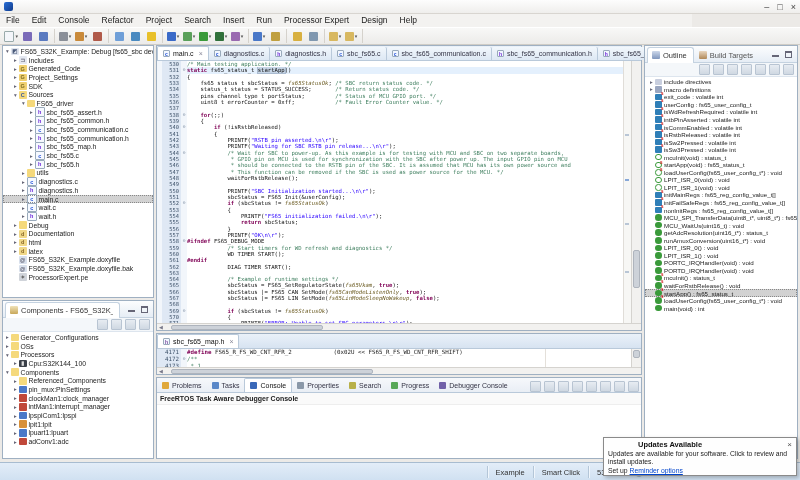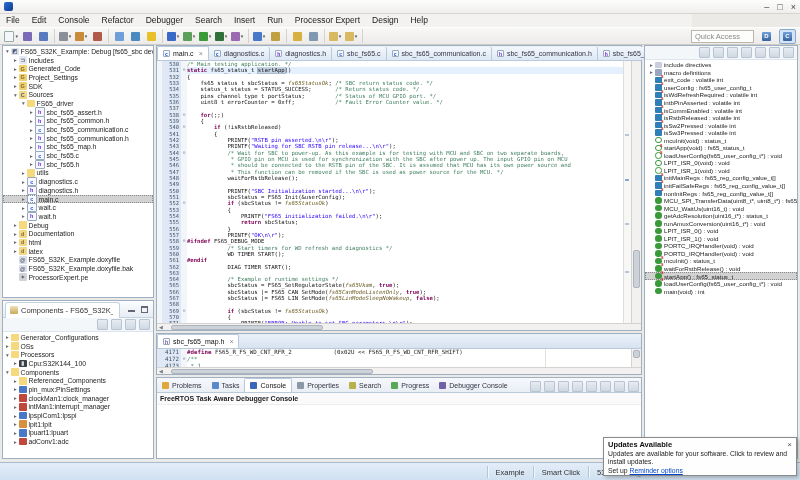--- a/index.html
+++ b/index.html
@@ -105,21 +105,21 @@
   #statusbar{position:absolute;left:0;top:462px;width:800px;height:18px;background:linear-gradient(#e3edf8,#cfe0f1);
              border-top:1px solid #a8bcd0;display:flex;align-items:center;font-size:7.5px;color:#333;}
   .sb-cell{height:12px;display:flex;align-items:center;justify-content:center;border-left:1px solid #b4c6d8;
            box-shadow:inset 1px 0 0 #f0f6fc;padding:0 8px;}
   #sb-spacer{flex:1;}
   #sb-right-gap{width:150px;}
   #sb-prog{width:10px;height:10px;border-radius:50%;border:1.5px solid #9fb4c8;box-sizing:border-box;margin:0 6px;}
   
   #notify{position:absolute;left:603px;top:437px;width:194px;height:39px;background:#fefefe;border:1px solid #8a8a8a;
           box-shadow:2px 2px 4px rgba(0,0,0,.25);box-sizing:border-box;padding:2px 4px;z-index:50;}
-  #notify-title-row{display:flex;align-items:flex-start;}
+  #notify-title-row{display:flex;align-items:flex-start;margin-left:30px;}
   #notify-title{font-weight:bold;font-size:7.5px;color:#111;}
   #notify-close{margin-left:auto;color:#555;font-size:8px;}
   #notify-body{font-size:6.8px;color:#222;line-height:8px;margin-top:1px;}
   #notify-action{font-size:6.8px;margin-top:1px;}
   #notify-link{color:#0044cc;text-decoration:underline;}
 </style>
 </head>
 <body>
 
 <div id="titlebar">
@@ -128,21 +128,21 @@
     <span>–</span>
     <span>□</span>
     <span>×</span>
   </div>
 </div>
 <div id="menubar">
     <span class="menu-item">File</span>
     <span class="menu-item">Edit</span>
     <span class="menu-item">Console</span>
     <span class="menu-item">Refactor</span>
-    <span class="menu-item">Debugger</span>
+    <span class="menu-item">Project</span>
     <span class="menu-item">Search</span>
     <span class="menu-item">Insert</span>
     <span class="menu-item">Run</span>
     <span class="menu-item">Processor Expert</span>
     <span class="menu-item">Design</span>
     <span class="menu-item">Help</span>
   </div>
 <div id="toolbar">
   <div id="tb-groups" style="display:flex;align-items:center;">
       <div class="tb-group">
@@ -224,29 +224,20 @@
         <div class="tb-btn">
           <span class="tb-glyph" style="background:#d8b860"></span>
           <span class="tb-dd">▾</span>
         </div>
         <div class="tb-btn">
           <span class="tb-glyph" style="background:#d8b860"></span>
           <span class="tb-dd">▾</span>
         </div>
       </div>
     </div>
-  <div id="qa-wrap">
-    <div id="quick-access">Quick Access</div>
-    <div class="persp-btn">
-        <span class="persp-glyph">D</span>
-      </div>
-    <div class="persp-btn active">
-        <span class="persp-glyph">C</span>
-      </div>
-  </div>
 </div>
 
 <div class="panel" id="pe-panel" style="left:2px;top:45px;width:152px;height:253px;">
   <div class="tree" id="pe-tree">
       <div class="trow" style="padding-left: 1px;">
         <span class="tw">▾</span>
         <span class="ti" style="background:#dfe4ee;color:#4a5a7a">◩</span>
         <span>FS65_S32K_Example: Debug [fs65_sbc develop 11]</span>
       </div>
       <div class="trow" style="padding-left: 9px;">
@@ -633,20 +624,38 @@
         <span class="otb"></span>
         <span class="otb"></span>
         <span class="otb"></span>
       </div>
     </div>
   <div id="console-title">FreeRTOS Task Aware Debugger Console</div>
   <div id="console-area"></div>
 </div>
 
 <div class="panel" id="outline-panel" style="left:644px;top:45px;width:154px;height:414px;">
+  <div class="panel-header">
+    <div class="view-tab">
+      <span class="view-icon" style="background:linear-gradient(#cdd8ea,#7f96bd);"></span>
+      <span>Outline</span>
+    </div>
+    <div class="view-tab inactive">
+      <span class="view-icon" style="background:linear-gradient(#e8d6c0,#b08858);"></span>
+      <span>Build Targets</span>
+    </div>
+    <div class="hdr-btns">
+      <span class="hbtn">
+          <span class="mm-min"></span>
+        </span>
+      <span class="hbtn">
+          <span class="mm-max"></span>
+        </span>
+    </div>
+  </div>
   <div class="outline-toolbar" id="outline-toolbar">
       <span class="otb"></span>
       <span class="otb"></span>
       <span class="otb"></span>
       <span class="otb"></span>
       <span class="otb"></span>
       <span class="otb"></span>
       <span class="otb"></span>
     </div>
   <div class="tree" id="outline-list">

